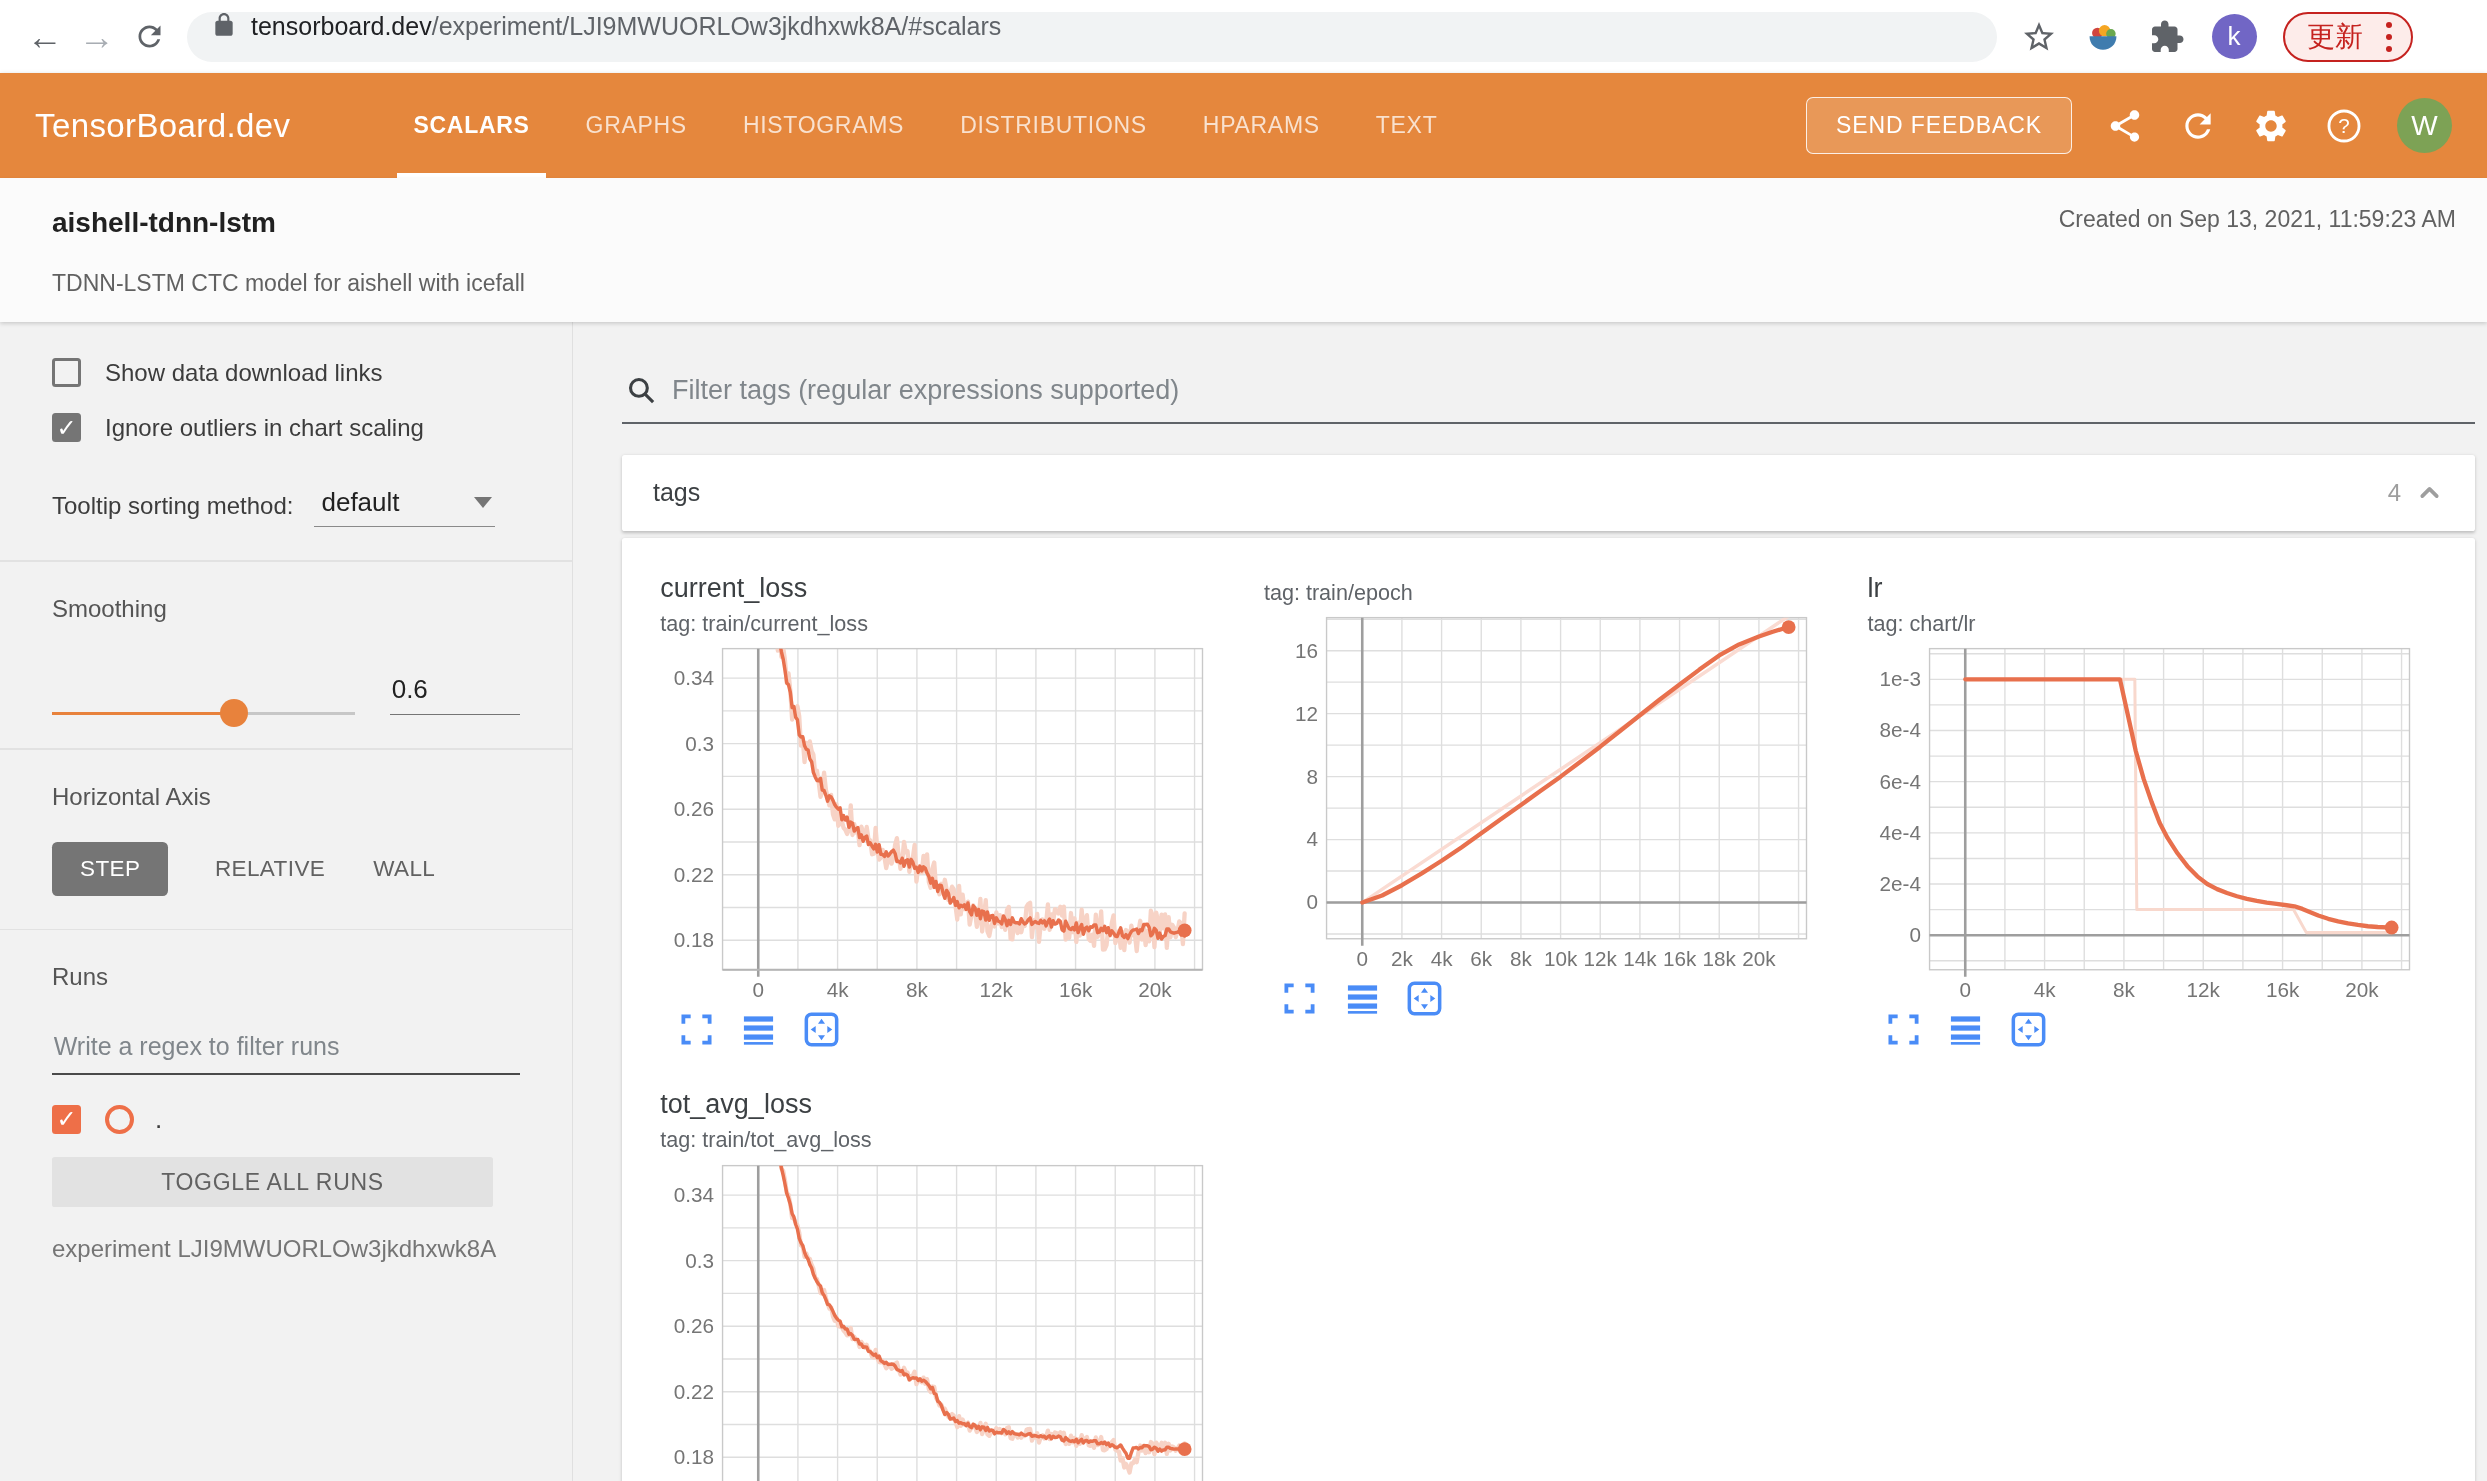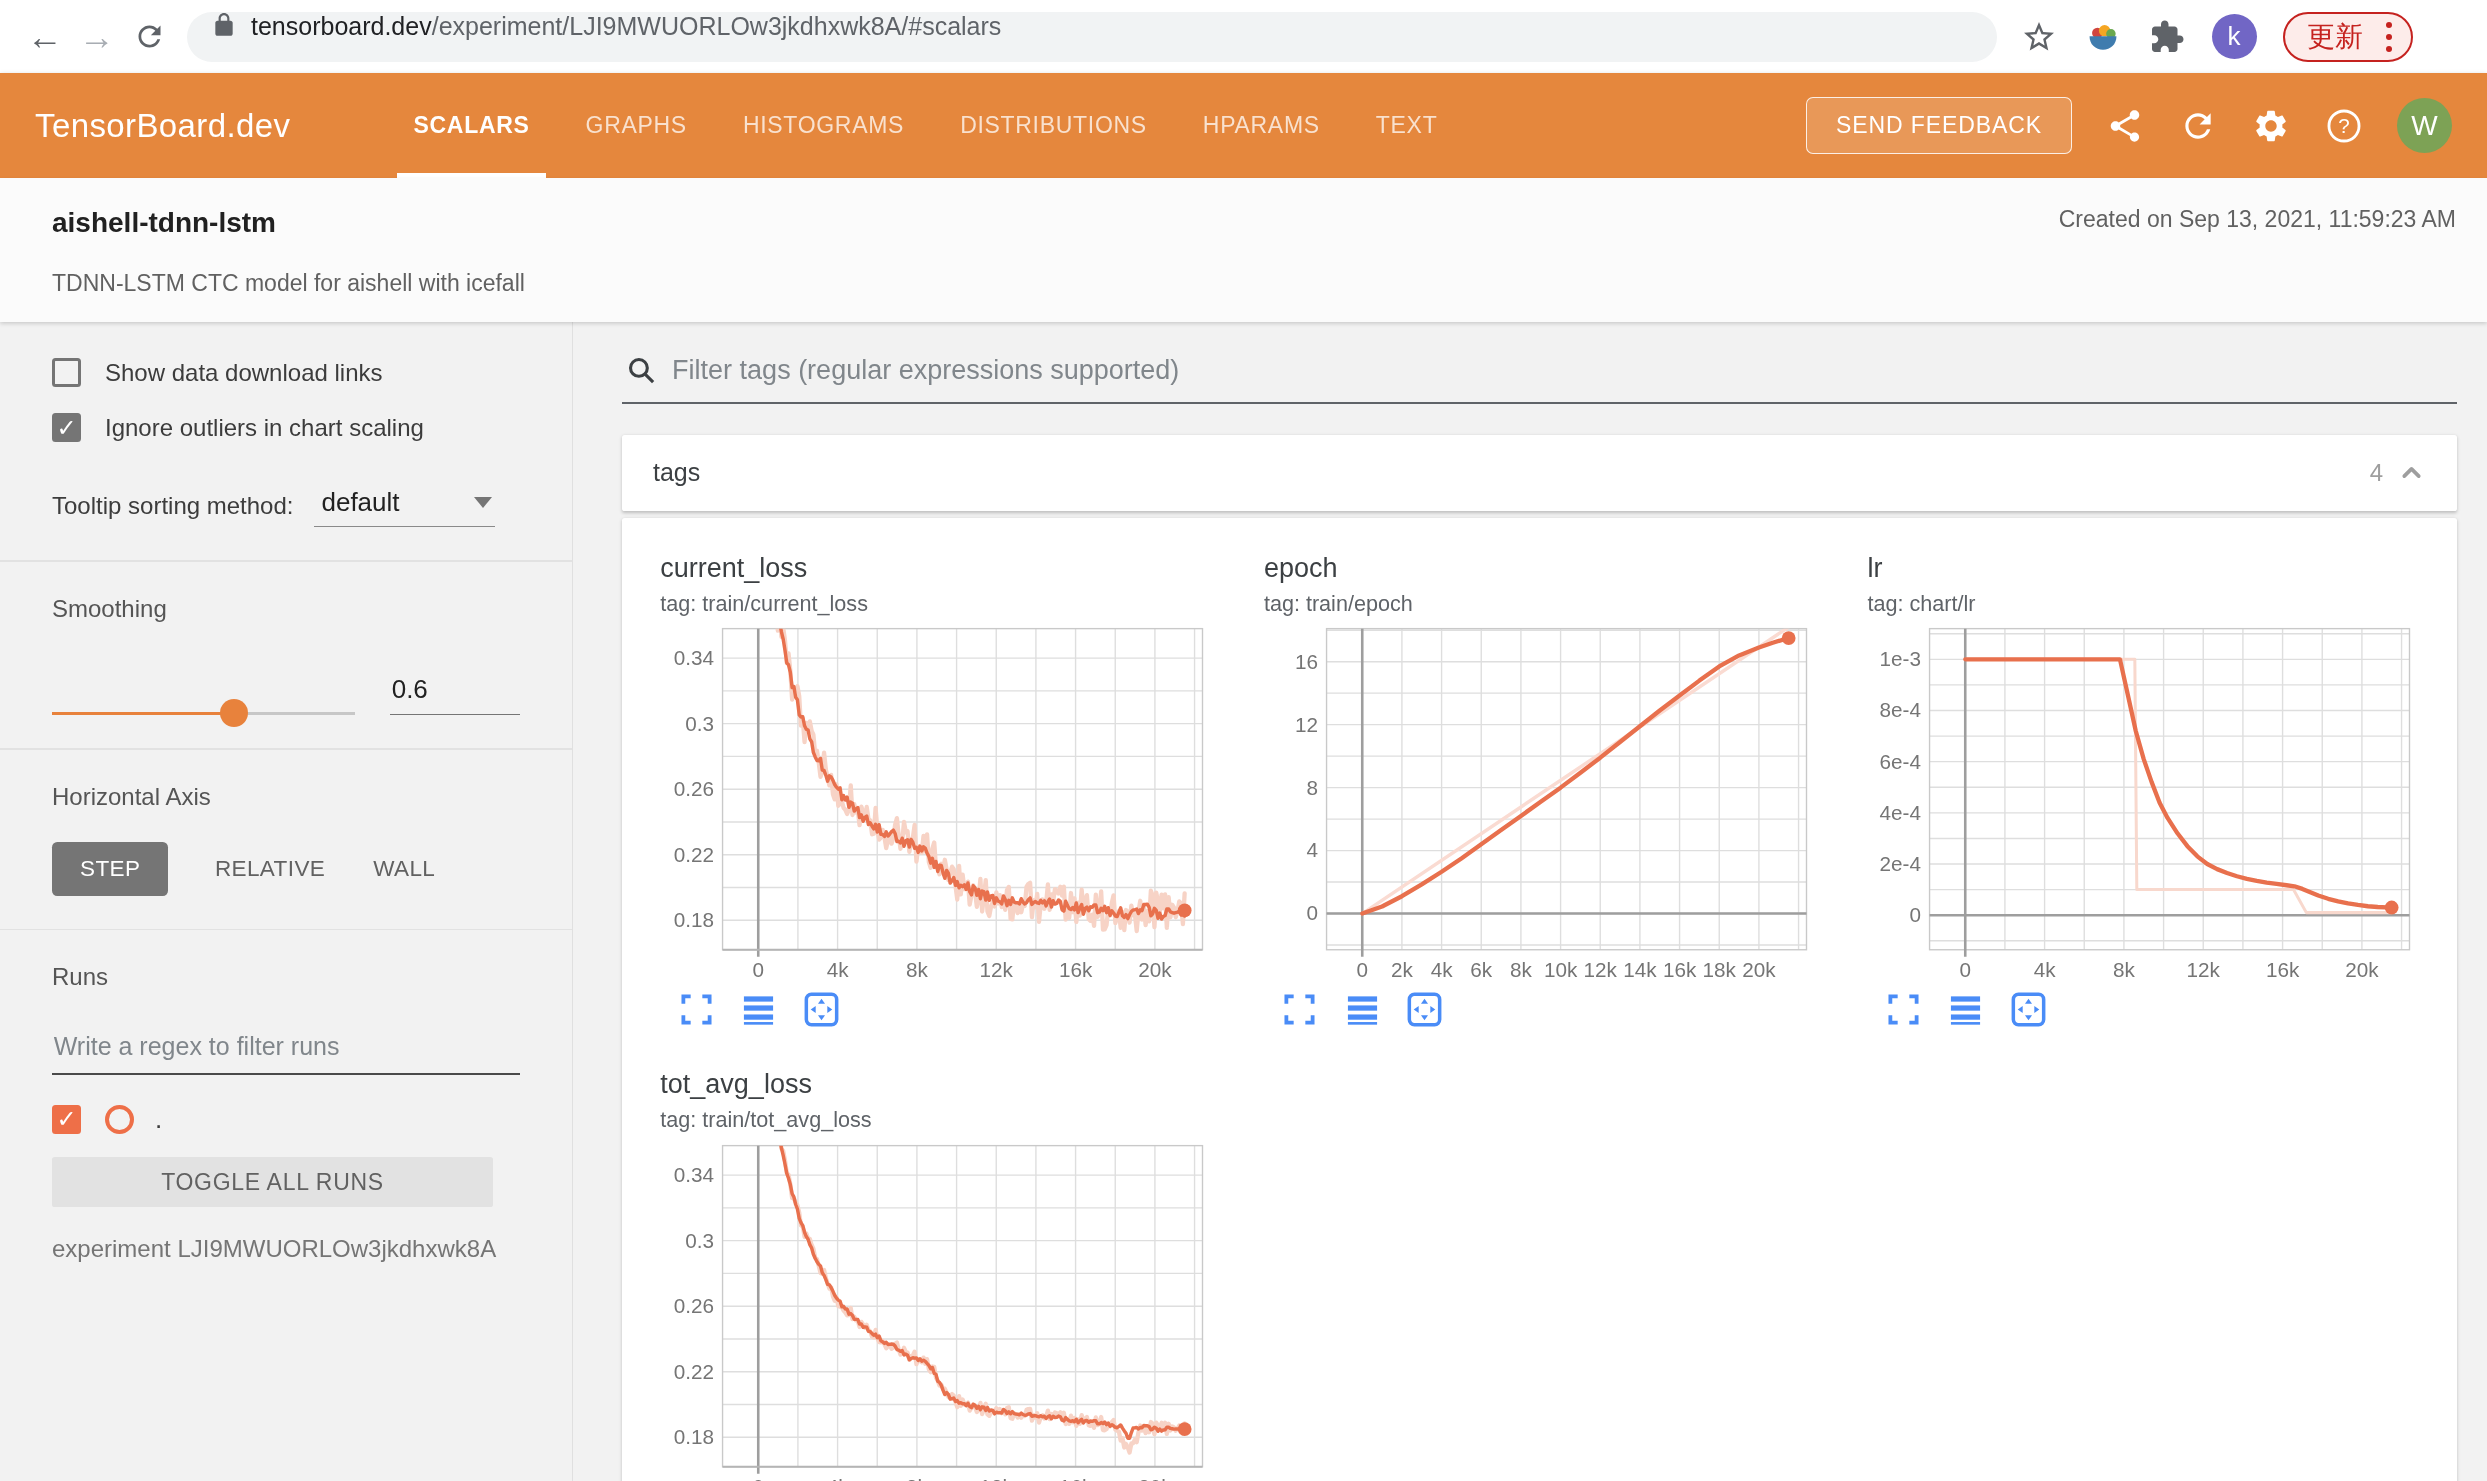--- a/index.html
+++ b/index.html
@@ -44,21 +44,21 @@
   
   .page-head { height: 144px; background: #fbfbfb; padding: 29px 35px 0 52px; position: relative;
     box-shadow: 0 1.7px 4.3px rgba(0,0,0,.18); }
   .page-title { font-size: 28px; font-weight: bold; color: #212121; }
   .page-sub { font-size: 23px; color: #616161; margin-top: 31px; }
   .created-on { position: absolute; right: 31px; top: 28px; font-size: 23px; color: #616161; }
 
   
   .content { display: flex; height: calc(1481px - 73px - 105px - 144px); }
   .sidebar { width: 573px; flex: 0 0 573px; border-right: 1.7px solid #e0e0e0; padding-top: 36px; overflow: hidden; }
-  .main { flex: 1; padding: 21px 30px 0 49px; overflow: hidden; }
+  .main { flex: 1; padding: 21px 12px 0 49px; overflow: hidden; margin-top: 20px; }
 
   
   .side-row { display: flex; align-items: center; padding: 0 52px; margin-bottom: 26px; }
   .cbx { width: 29px; height: 29px; border: 3.5px solid #757575; border-radius: 3.5px; flex: 0 0 29px;
     margin-right: 24px; cursor: pointer; display:flex; align-items:center; justify-content:center; }
   .cbx.checked { background: #757575; border-color: #757575; color: #fff; font-size: 24px; font-weight: bold; }
   .cbx.run-checked { background: #ee6f48; border-color: #ee6f48; color: #fff; font-size: 24px; font-weight: bold; }
   .side-label { font-size: 24px; color: #3c3c3c; }
   .tooltip-row { margin-top: 43px; }
   .dd { margin-left: 21px; border-bottom: 1.7px solid #8a8a8a; display: flex; align-items: center;
@@ -337,21 +337,20 @@
                   <rect x="1.6" y="1.6" width="20.8" height="20.8" rx="3.5" fill="none" stroke="#4a8cf7" stroke-width="2.4"></rect>
                   <polygon points="12,4.6 9.6,8 14.4,8"></polygon>
                   <polygon points="12,19.4 9.6,16 14.4,16"></polygon>
                   <polygon points="4.6,12 8,9.6 8,14.4"></polygon>
                   <polygon points="19.4,12 16,9.6 16,14.4"></polygon>
                 </svg></button>
           </div>
         </div>
 
         <div class="chart-cell">
-          <div class="chart-title">epoch</div>
           <div class="chart-tag">tag: train/epoch</div>
           <svg class="chart-svg" width="570" height="366" viewBox="0 0 660 424">
               <defs>
                 <clipPath id="clip1">
                   <rect x="92" y="10" width="556" height="372"></rect>
                 </clipPath>
               </defs>
               <line x1="133.35537190082644" y1="10" x2="133.35537190082644" y2="382" stroke="#dedede" stroke-width="1.6"></line>
               <line x1="179.30578512396693" y1="10" x2="179.30578512396693" y2="382" stroke="#dedede" stroke-width="1.6"></line>
               <line x1="225.25619834710744" y1="10" x2="225.25619834710744" y2="382" stroke="#dedede" stroke-width="1.6"></line>

